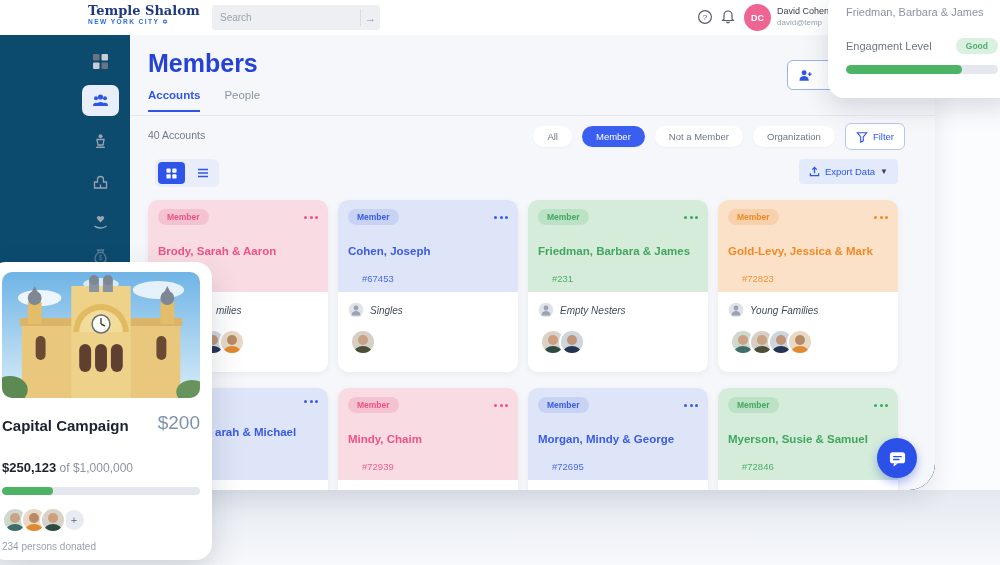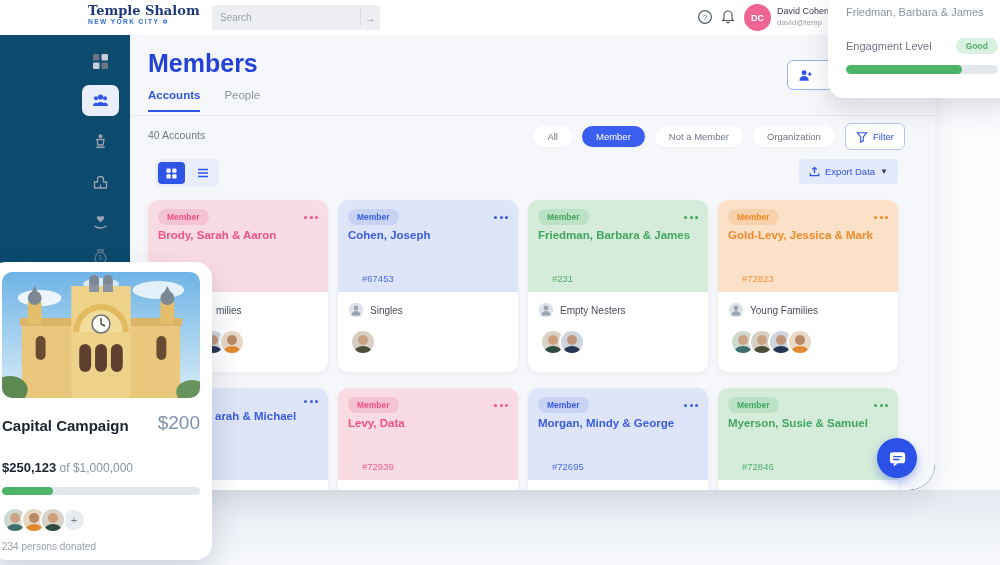--- a/index.html
+++ b/index.html
@@ -75,23 +75,23 @@
     box-shadow:0 2px 6px rgba(30,40,70,.06); }
   .r0 { top:165px; height:172px; }
   .r1 { top:353px; height:140px; }
   .c0 { left:18px; } .c1 { left:208px; } .c2 { left:398px; } .c3 { left:588px; }
   .card-head { position:relative; height:92px; border-radius:10px 10px 0 0; padding:9px 10px; background:var(--blk); }
   .head-top { display:flex; justify-content:space-between; align-items:center; }
   .badge { font-size:8.5px; font-weight:600; padding:3px 9px; border-radius:9px;
     background:var(--bdg); color:var(--txt); }
   .dots { display:flex; gap:2.5px; cursor:pointer; padding:3px 0; }
   .dots i { width:3px; height:3px; border-radius:50%; background:var(--txt); }
-  .card-name { margin-top:4px; font-size:11.5px; font-weight:600; color:var(--txt); }
+  .card-name { margin-top:20px; font-size:11.5px; font-weight:600; color:var(--txt); }
   .card-num { position:absolute; left:24px; bottom:8px; font-size:9.5px; color:var(--txt); opacity:.9; }
-  .group-row { margin:10px 10px 11px 10px; display:flex; align-items:center; gap:6px; }
+  .group-row { margin:10px 10px 11px 10px; display:flex; align-items:center; gap:6px;font-style:italic; }
   .glabel { font-size:10px; color:#454d5b; }
   .avrow { margin:10px 0 0 12px; display:flex; }
   .shift-name { margin-left:57px; }
   .shift-g { margin-left:36px; }
   .shift-av { margin-left:52px; }
 
   .v-pink   { --blk:#f9dbe3; --txt:#ee5286; --bdg:#f4c3d2; }
   .v-blue   { --blk:#dee5f8; --txt:#3a5ce0; --bdg:#c8d3f3; }
   .v-green  { --blk:#d4ecd9; --txt:#43a660; --bdg:#bce2c6; }
   .v-orange { --blk:#fce1c9; --txt:#ef8a28; --bdg:#f7d1ab; }
@@ -413,21 +413,21 @@
       <div class="card v-pink r1 c1">
         <div class="card-head">
           <div class="head-top">
             <span class="badge">Member</span>
             <span class="dots">
                 <i></i>
                 <i></i>
                 <i></i>
               </span>
           </div>
-          <div class="card-name">Levy, Data</div>
+          <div class="card-name">Mindy, Chaim</div>
           <div class="card-num">#72939</div>
         </div>
 
       </div>
 
       <div class="card v-blue r1 c2">
         <div class="card-head">
           <div class="head-top">
             <span class="badge">Member</span>
             <span class="dots">

